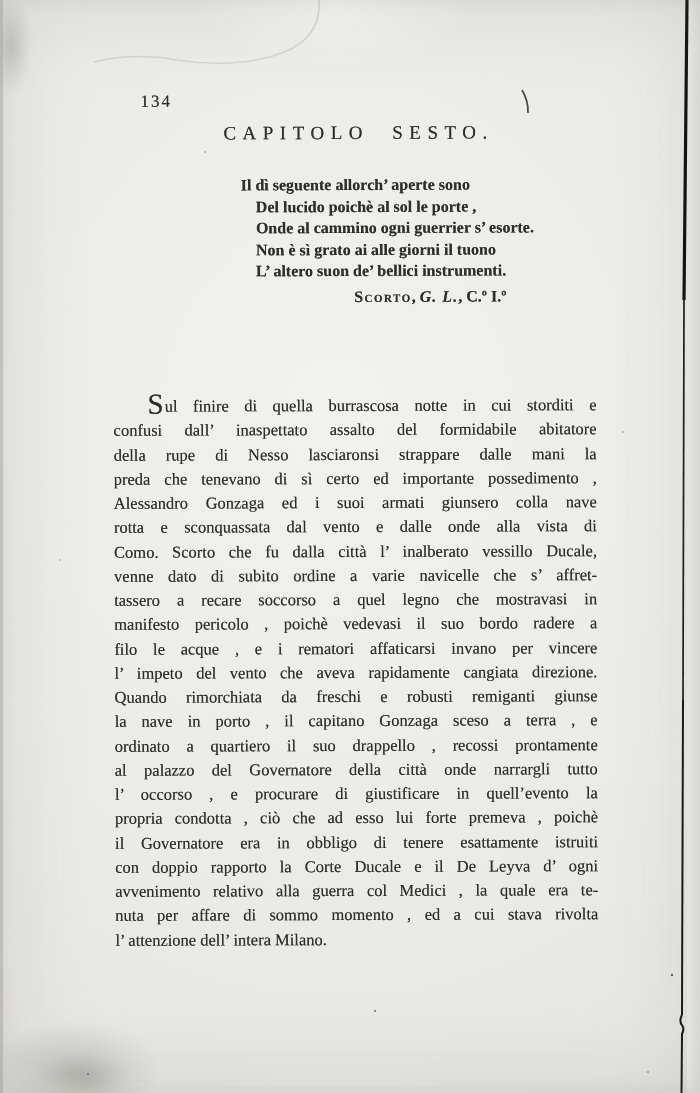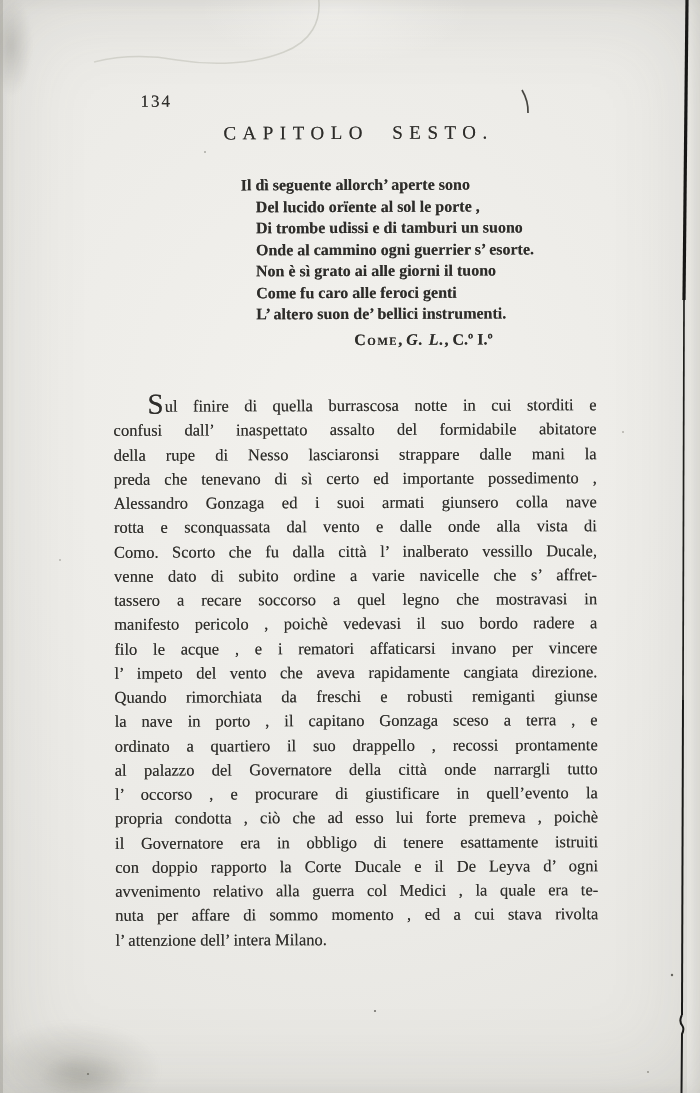--- a/index.html
+++ b/index.html
@@ -79,28 +79,26 @@
   </svg>
 
   <div class="content">
 
     <div class="pagenum">134</div>
 
     <h1 class="heading">CAPITOLO SESTO.</h1>
 
     <div class="poem">
       <div class="pline">Il dì seguente allorch’ aperte sono</div>
-      <div class="pline indent">Del lucido orïente al sol le porte ,</div>
-      <div class="pline indent">Di trombe udissi e di tamburi un suono</div>
+      <div class="pline indent">Del lucido poichè al sol le porte ,</div>
       <div class="pline indent">Onde al cammino ogni guerrier s’ esorte.</div>
       <div class="pline indent">Non è sì grato ai alle giorni il tuono</div>
-      <div class="pline indent">Come fu caro alle feroci genti</div>
       <div class="pline indent">L’ altero suon de’ bellici instrumenti.</div>
       <div class="attrib">
-        <span class="sc">Come</span><span>, </span><span class="it">G. L.</span><span>, </span><span>C.º I.º</span>
+        <span class="sc">Scorto</span><span>, </span><span class="it">G. L.</span><span>, </span><span>C.º I.º</span>
       </div>
     </div>
 
     <div class="bodytext">
       <div class="bline first"><span class="initial">S</span><span>ul finire di quella burrascosa notte in cui storditi e</span></div>
       <div class="bline">confusi dall’ inaspettato assalto del formidabile abitatore</div>
       <div class="bline">della rupe di Nesso lasciaronsi strappare dalle mani la</div>
       <div class="bline">preda che tenevano di sì certo ed importante possedimento ,</div>
       <div class="bline">Alessandro Gonzaga ed i suoi armati giunsero colla nave</div>
       <div class="bline">rotta e sconquassata dal vento e dalle onde alla vista di</div>

